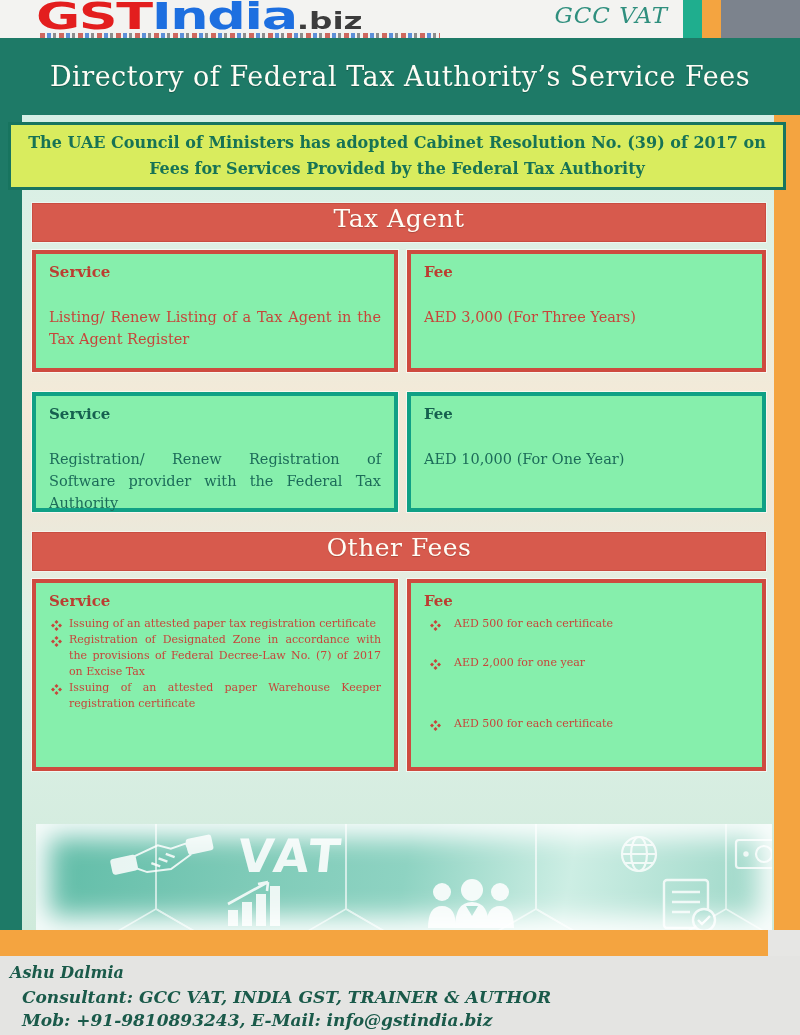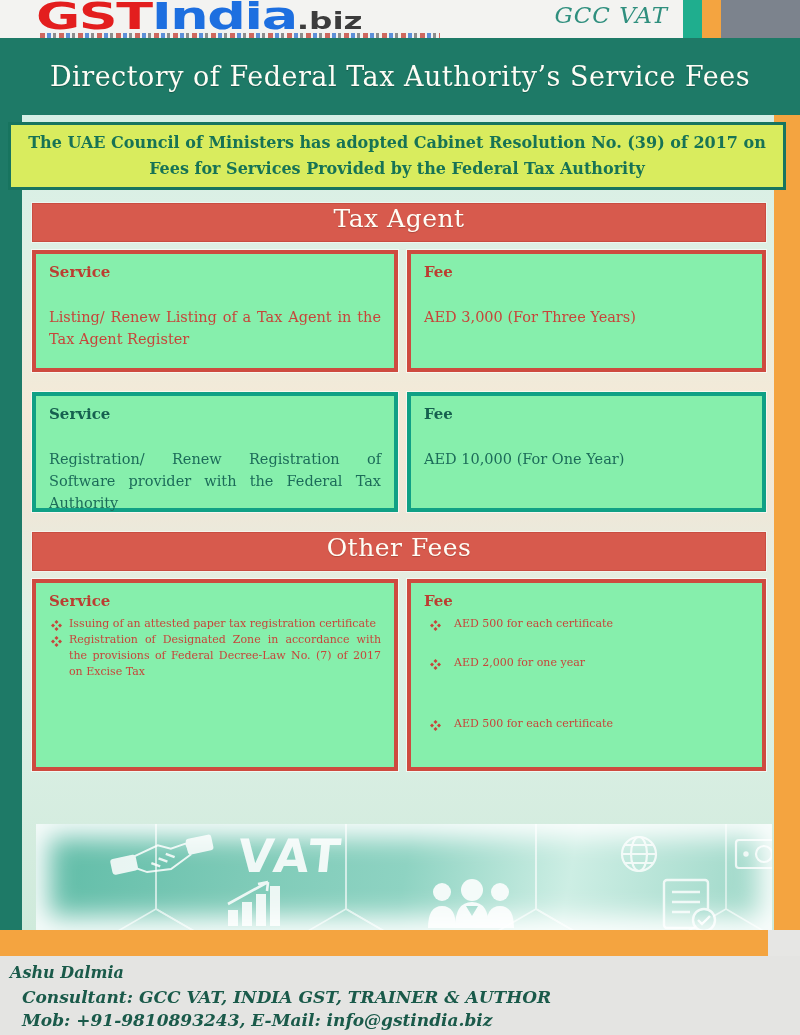--- a/index.html
+++ b/index.html
@@ -164,20 +164,31 @@
             <span class="bl">
                 <svg width="11" height="11" viewBox="0 0 11 11" fill="#c7453a">
                   <path d="M5.5 0l2 2-2 2-2-2z"></path>
                   <path d="M5.5 7l2 2-2 2-2-2z"></path>
                   <path d="M0 5.5l2-2 2 2-2 2z"></path>
                   <path d="M7 5.5l2-2 2 2-2 2z"></path>
                 </svg>
               </span>
             <span class="txt just">Registration of Designated Zone in accordance with the provisions of Federal Decree-Law No. (7) of 2017 on Excise Tax</span>
           </li>
+          <li class="it">
+            <span class="bl">
+                <svg width="11" height="11" viewBox="0 0 11 11" fill="#c7453a">
+                  <path d="M5.5 0l2 2-2 2-2-2z"></path>
+                  <path d="M5.5 7l2 2-2 2-2-2z"></path>
+                  <path d="M0 5.5l2-2 2 2-2 2z"></path>
+                  <path d="M7 5.5l2-2 2 2-2 2z"></path>
+                </svg>
+              </span>
+            <span class="txt just">Issuing of an attested paper Warehouse Keeper registration certificate</span>
+          </li>
         </ul>
       </div>
       <div class="box red box-fee">
         <div class="hd">Fee</div>
         <ul class="fee-list">
           <li class="it f1">
             <span class="bl">
                 <svg width="11" height="11" viewBox="0 0 11 11" fill="#c7453a">
                   <path d="M5.5 0l2 2-2 2-2-2z"></path>
                   <path d="M5.5 7l2 2-2 2-2-2z"></path>

